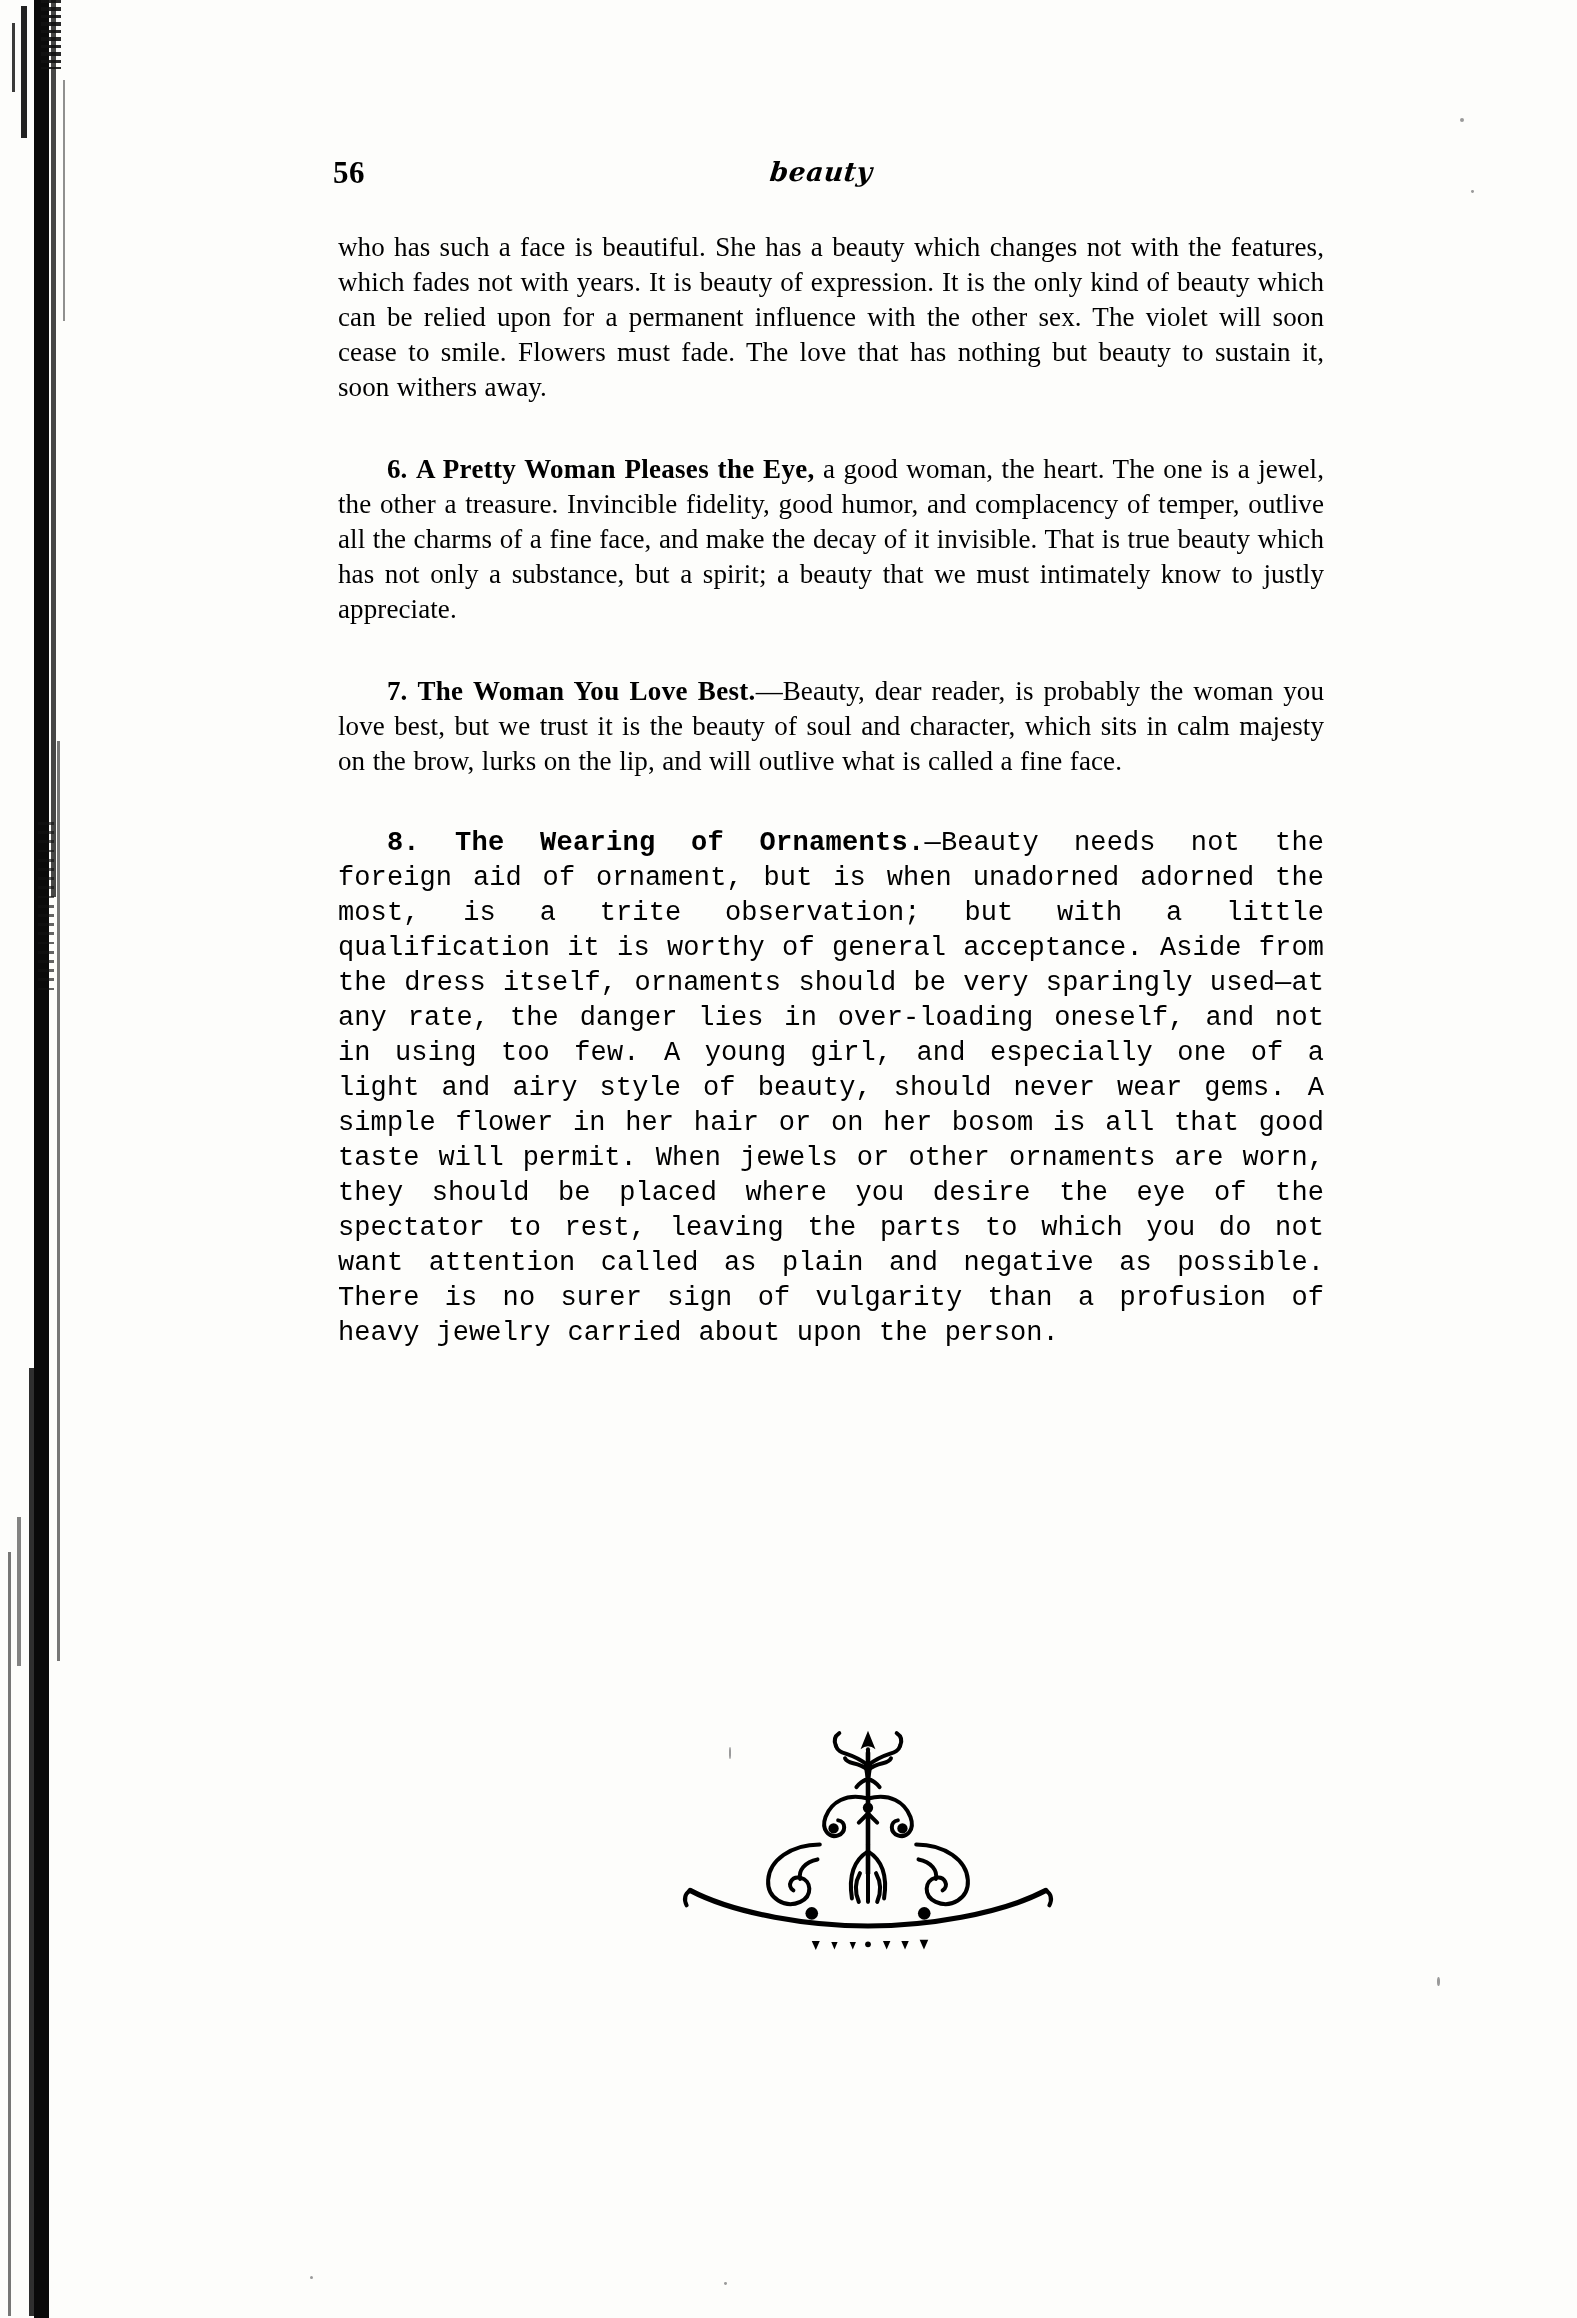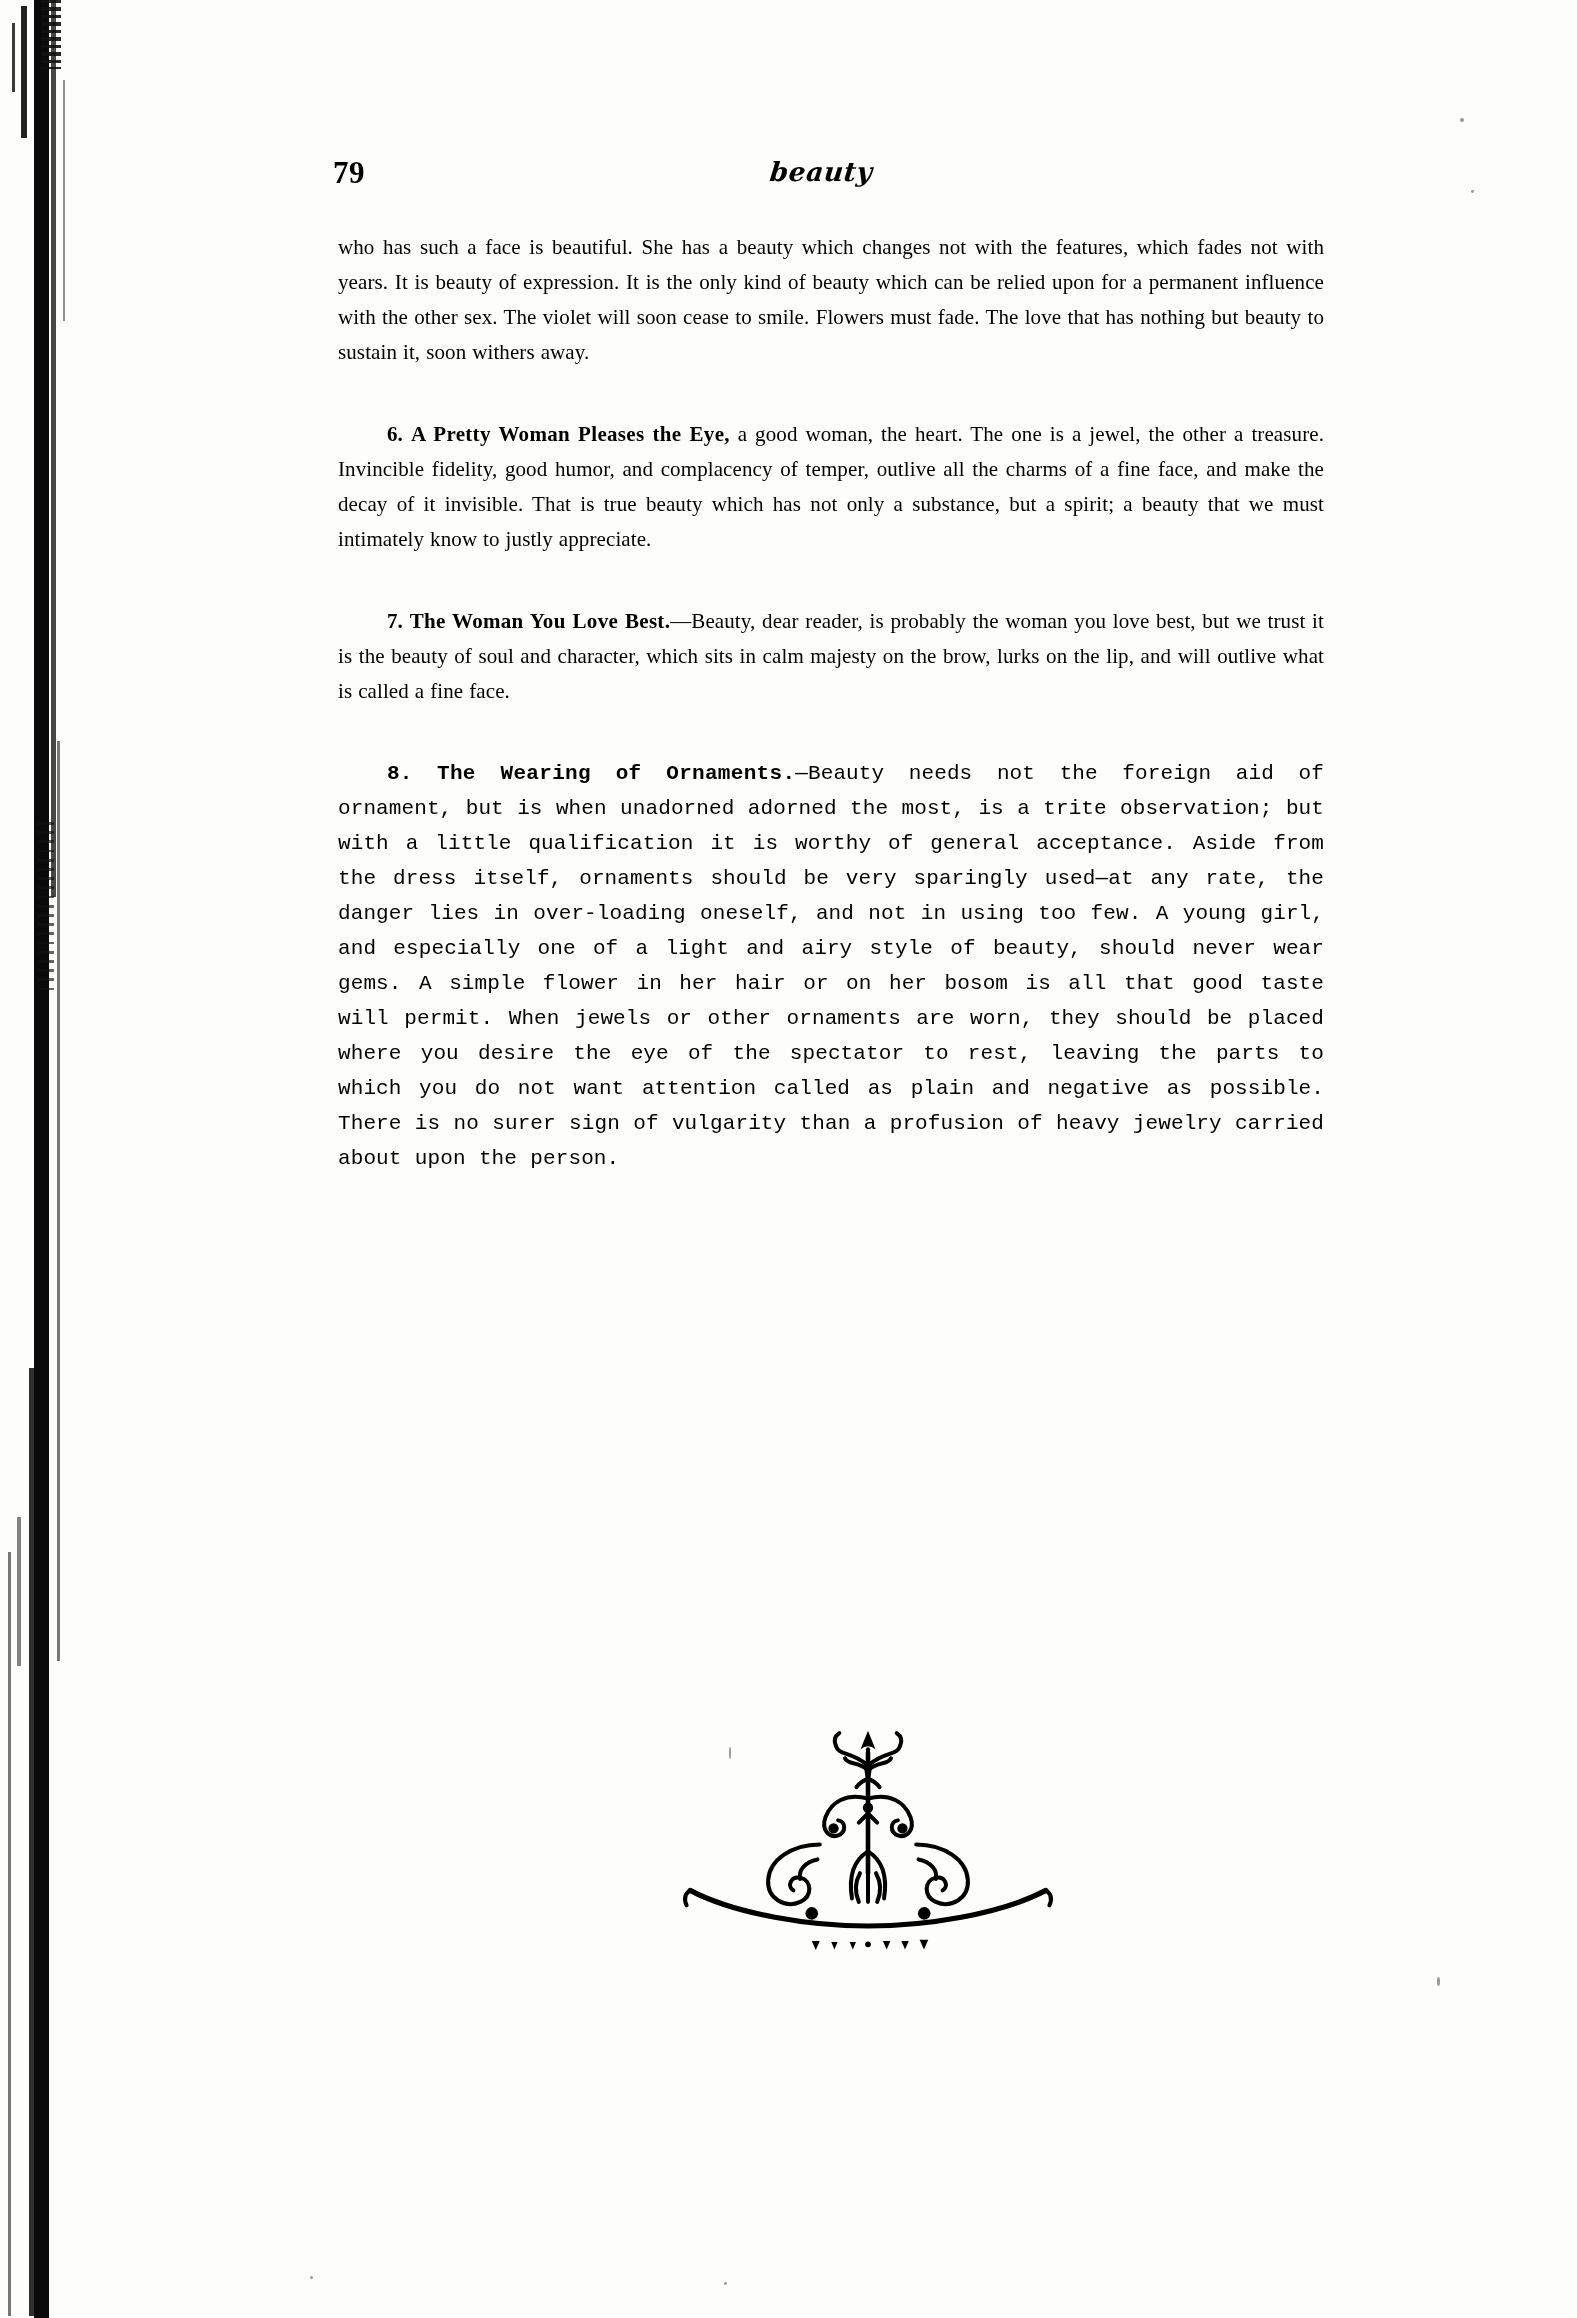--- a/index.html
+++ b/index.html
@@ -103,21 +103,21 @@
   .column {
     position: absolute;
     left: 338px;
     top: 230px;
     width: 986px;
   }
 
   p.para {
     margin: 0 0 19.5px 0;
     font-family: "Liberation Serif", serif;
-    font-size: 21px;
+    font-size: 27px;
     line-height: 35px;
     text-align: justify;
     text-justify: inter-word;
     letter-spacing: 0.1px;
     word-spacing: 0.6px;
   }
   p.para:last-child { margin-bottom: 0; font-family: Liberation Mono, monospace; }
 
   p.indent { text-indent: 49px; margin-top: 47px; }
 
@@ -162,21 +162,21 @@
 <div class="speck" style="left:1460px; top:118px; width:4px; height:4px;"></div>
 <div class="speck" style="left:1471px; top:190px; width:2.9px; height:2.9px;"></div>
 <div class="speck" style="left:1437px; top:1977px; width:2.9px; height:9.2px;"></div>
 <div class="speck" style="left:729px; top:1747px; width:2.3px; height:11.5px;"></div>
 <div class="speck" style="left:310px; top:2276px; width:3.4px; height:3.4px;"></div>
 <div class="speck" style="left:724px; top:2282px; width:2.9px; height:2.9px;"></div>
 
 <div class="sheet">
 
   <div class="header-row">
-    <div class="folio">79</div>
+    <div class="folio">56</div>
     <div class="running-head">beauty</div>
   </div>
 
   <div class="column">
 
     <p class="para">
       <span>who has such a face is beautiful.  She has a beauty which changes not with the features, which fades not with years. It is beauty of expression.  It is the only kind of beauty which can be relied upon for a permanent influence with the other sex.  The violet will soon cease to smile.  Flowers must fade.  The love that has nothing but beauty to sustain it, soon withers away.</span>
     </p>
 
     <p class="para indent">

